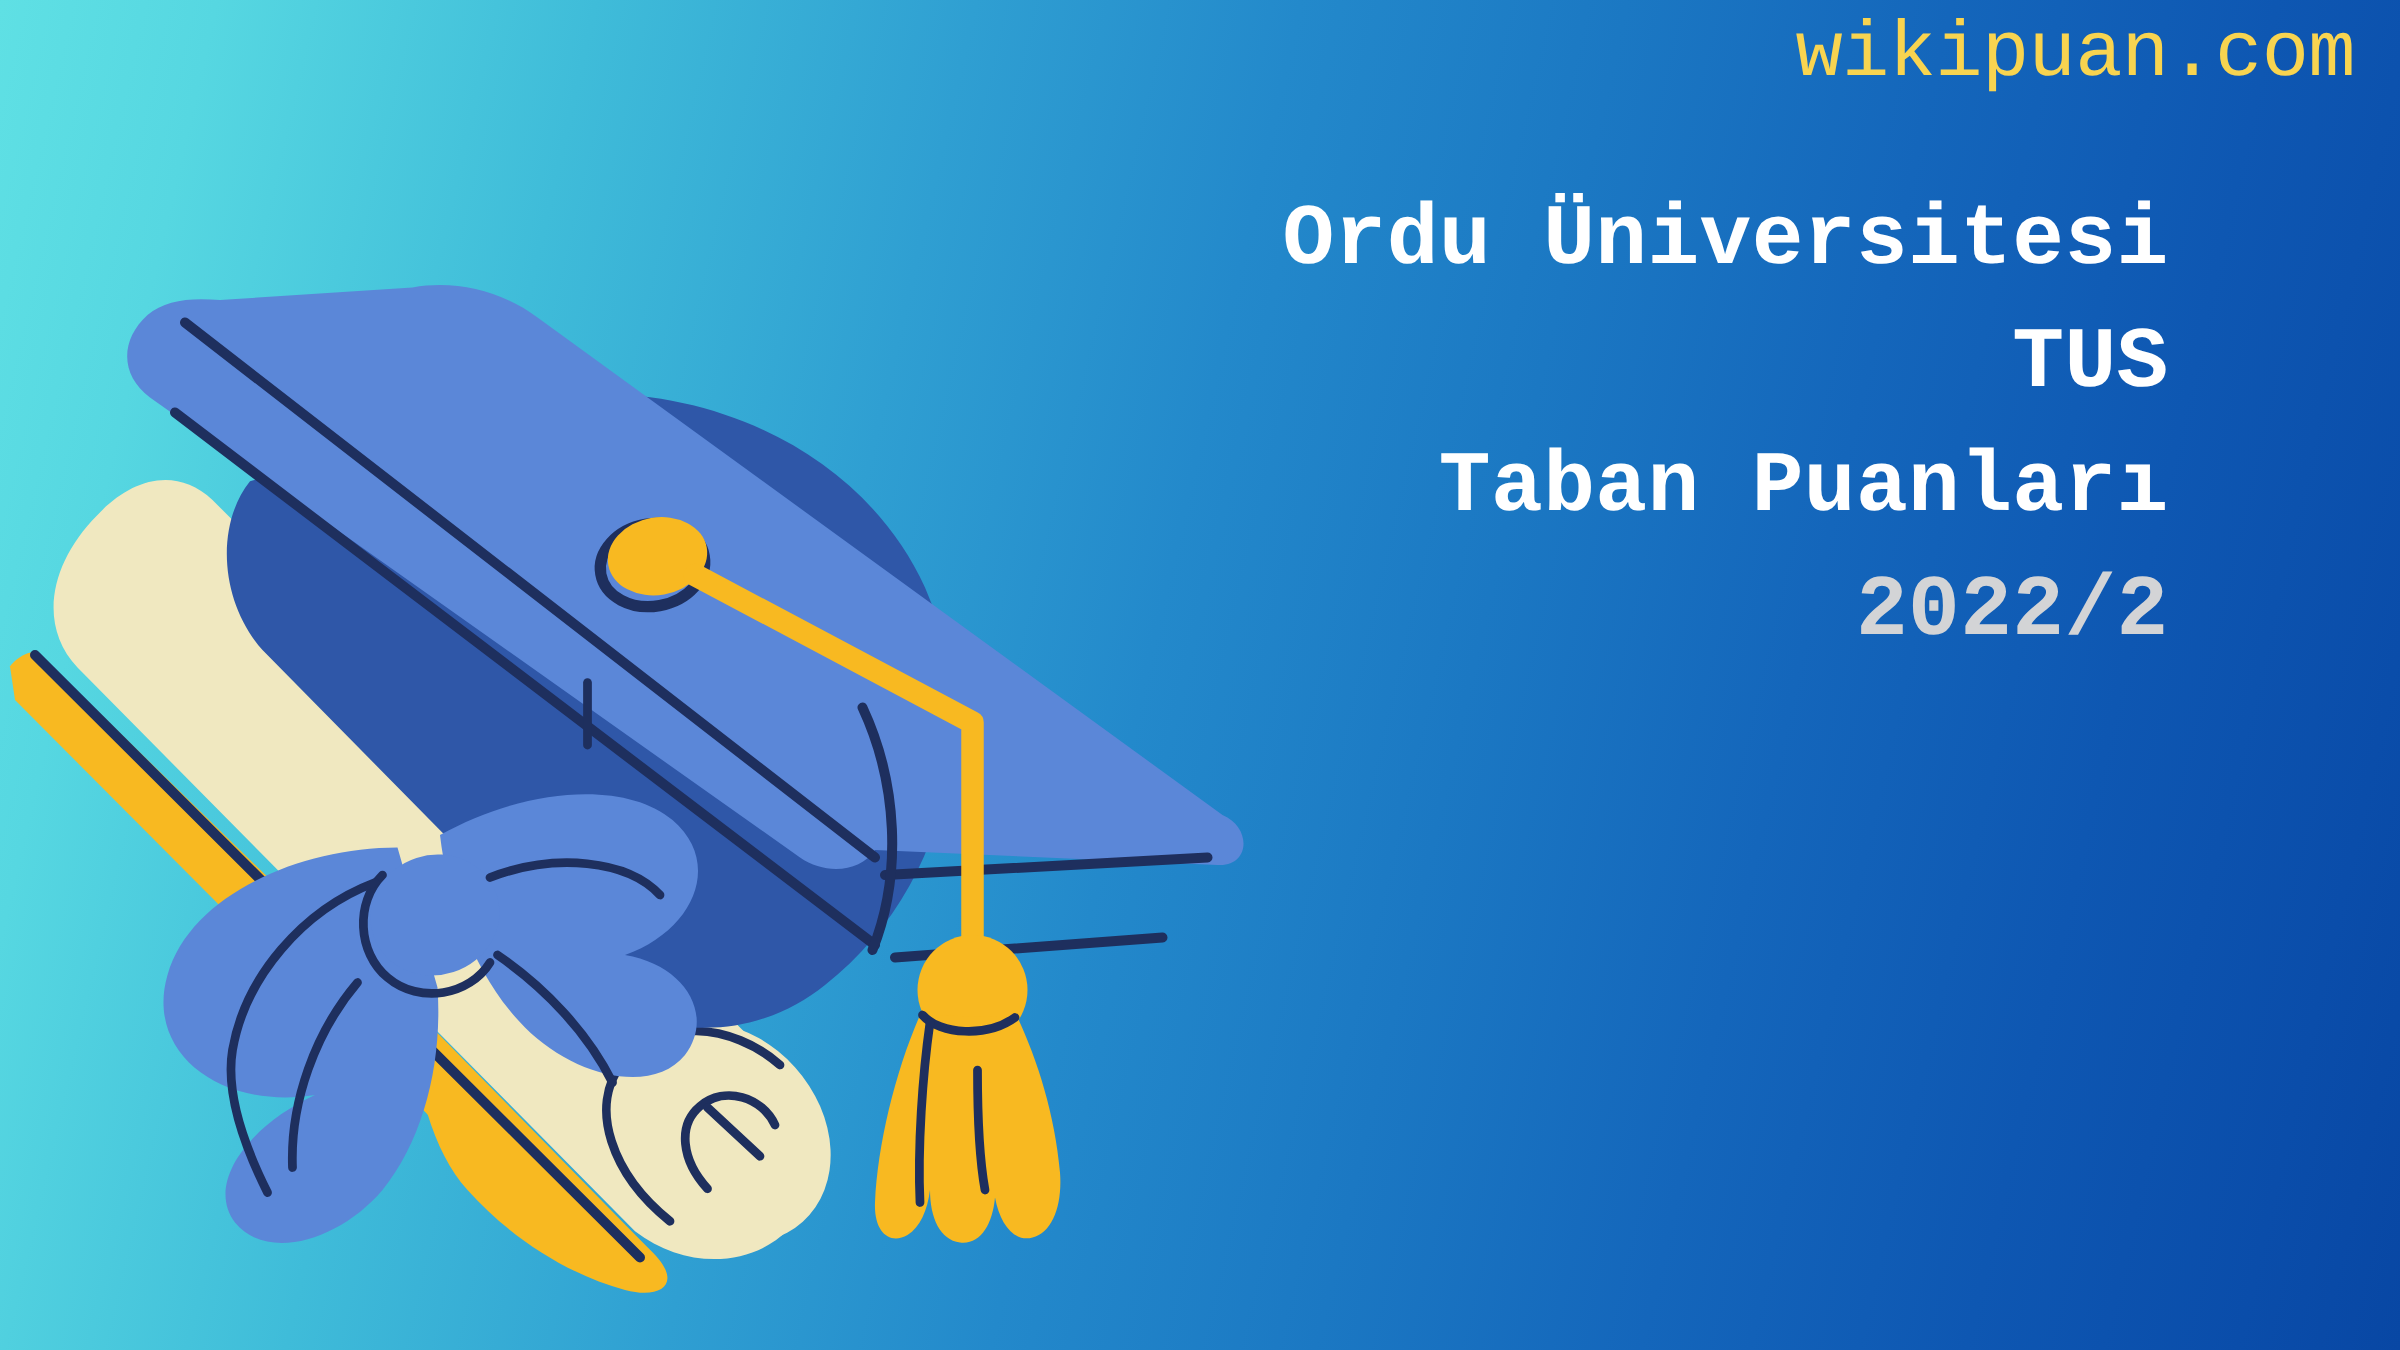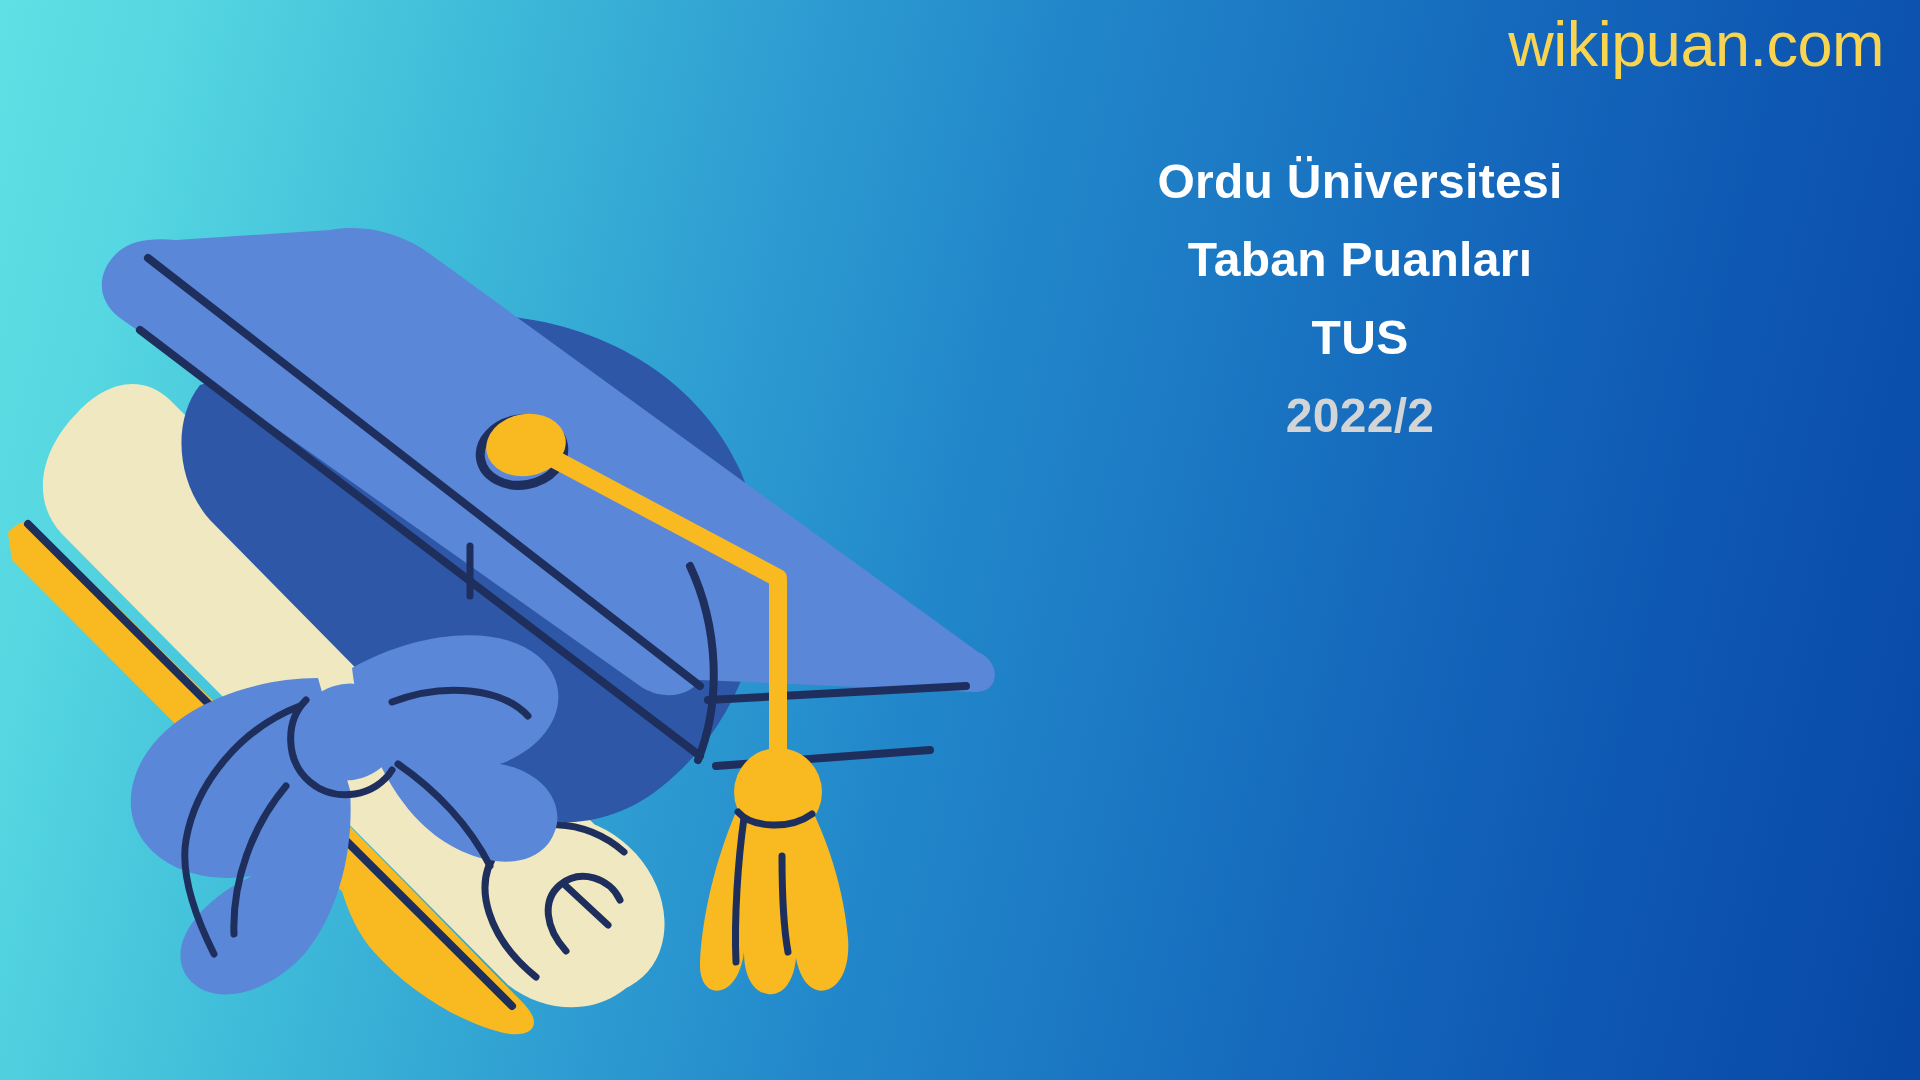--- a/index.html
+++ b/index.html
@@ -6,21 +6,21 @@
     margin: 0; padding: 0;
     width: 1920px; height: 1080px;
     overflow: hidden;
     background: #1a73c8;
   }
   #banner {
     position: relative;
     width: 1920px;
     height: 1080px;
     overflow: hidden;
-    font-family: Liberation Sans, sans-serif;
+    font-family: Liberation Mono, monospace;
   }
   #bg {
     position: absolute;
     inset: 0;
     background: linear-gradient(103deg,
         #5fe0e4 0%,
         #56d7e1 8%,
         #3fbcd9 22%,
         #2f9fd2 36%,
         #2389cb 48%,
@@ -50,24 +50,25 @@
     left: 985px;
     top: 158px;
     width: 750px;
     text-align: center;
     line-height: 1.0;
   }
   .tline {
     display: block;
     color: #ffffff;
     font-weight: bold;
-    font-size: 48px;
+    font-size: 69px;
     letter-spacing: 0.3px;
     white-space: nowrap;
     margin-bottom: 30px;
+    text-align: right;
   }
   .tline.year {
     color: #d3d4d6;
     margin-bottom: 4px;
   }
 
   
   #illustration {
     position: absolute;
     left: 0;
@@ -221,18 +222,18 @@
                  C 722 700, 718 626, 690 566"></path>
         <path class="navy-thin" d="M470 546 L 470 596"></path>
       </g>
     </svg>
   </div>
 
   <div id="watermark">wikipuan.com</div>
 
   <div id="text-block">
     <span class="tline">Ordu Üniversitesi</span>
+    <span class="tline">TUS</span>
     <span class="tline">Taban Puanları</span>
-    <span class="tline">TUS</span>
     <span class="tline year">2022/2</span>
   </div>
 
 </div>
 
 </body></html>

